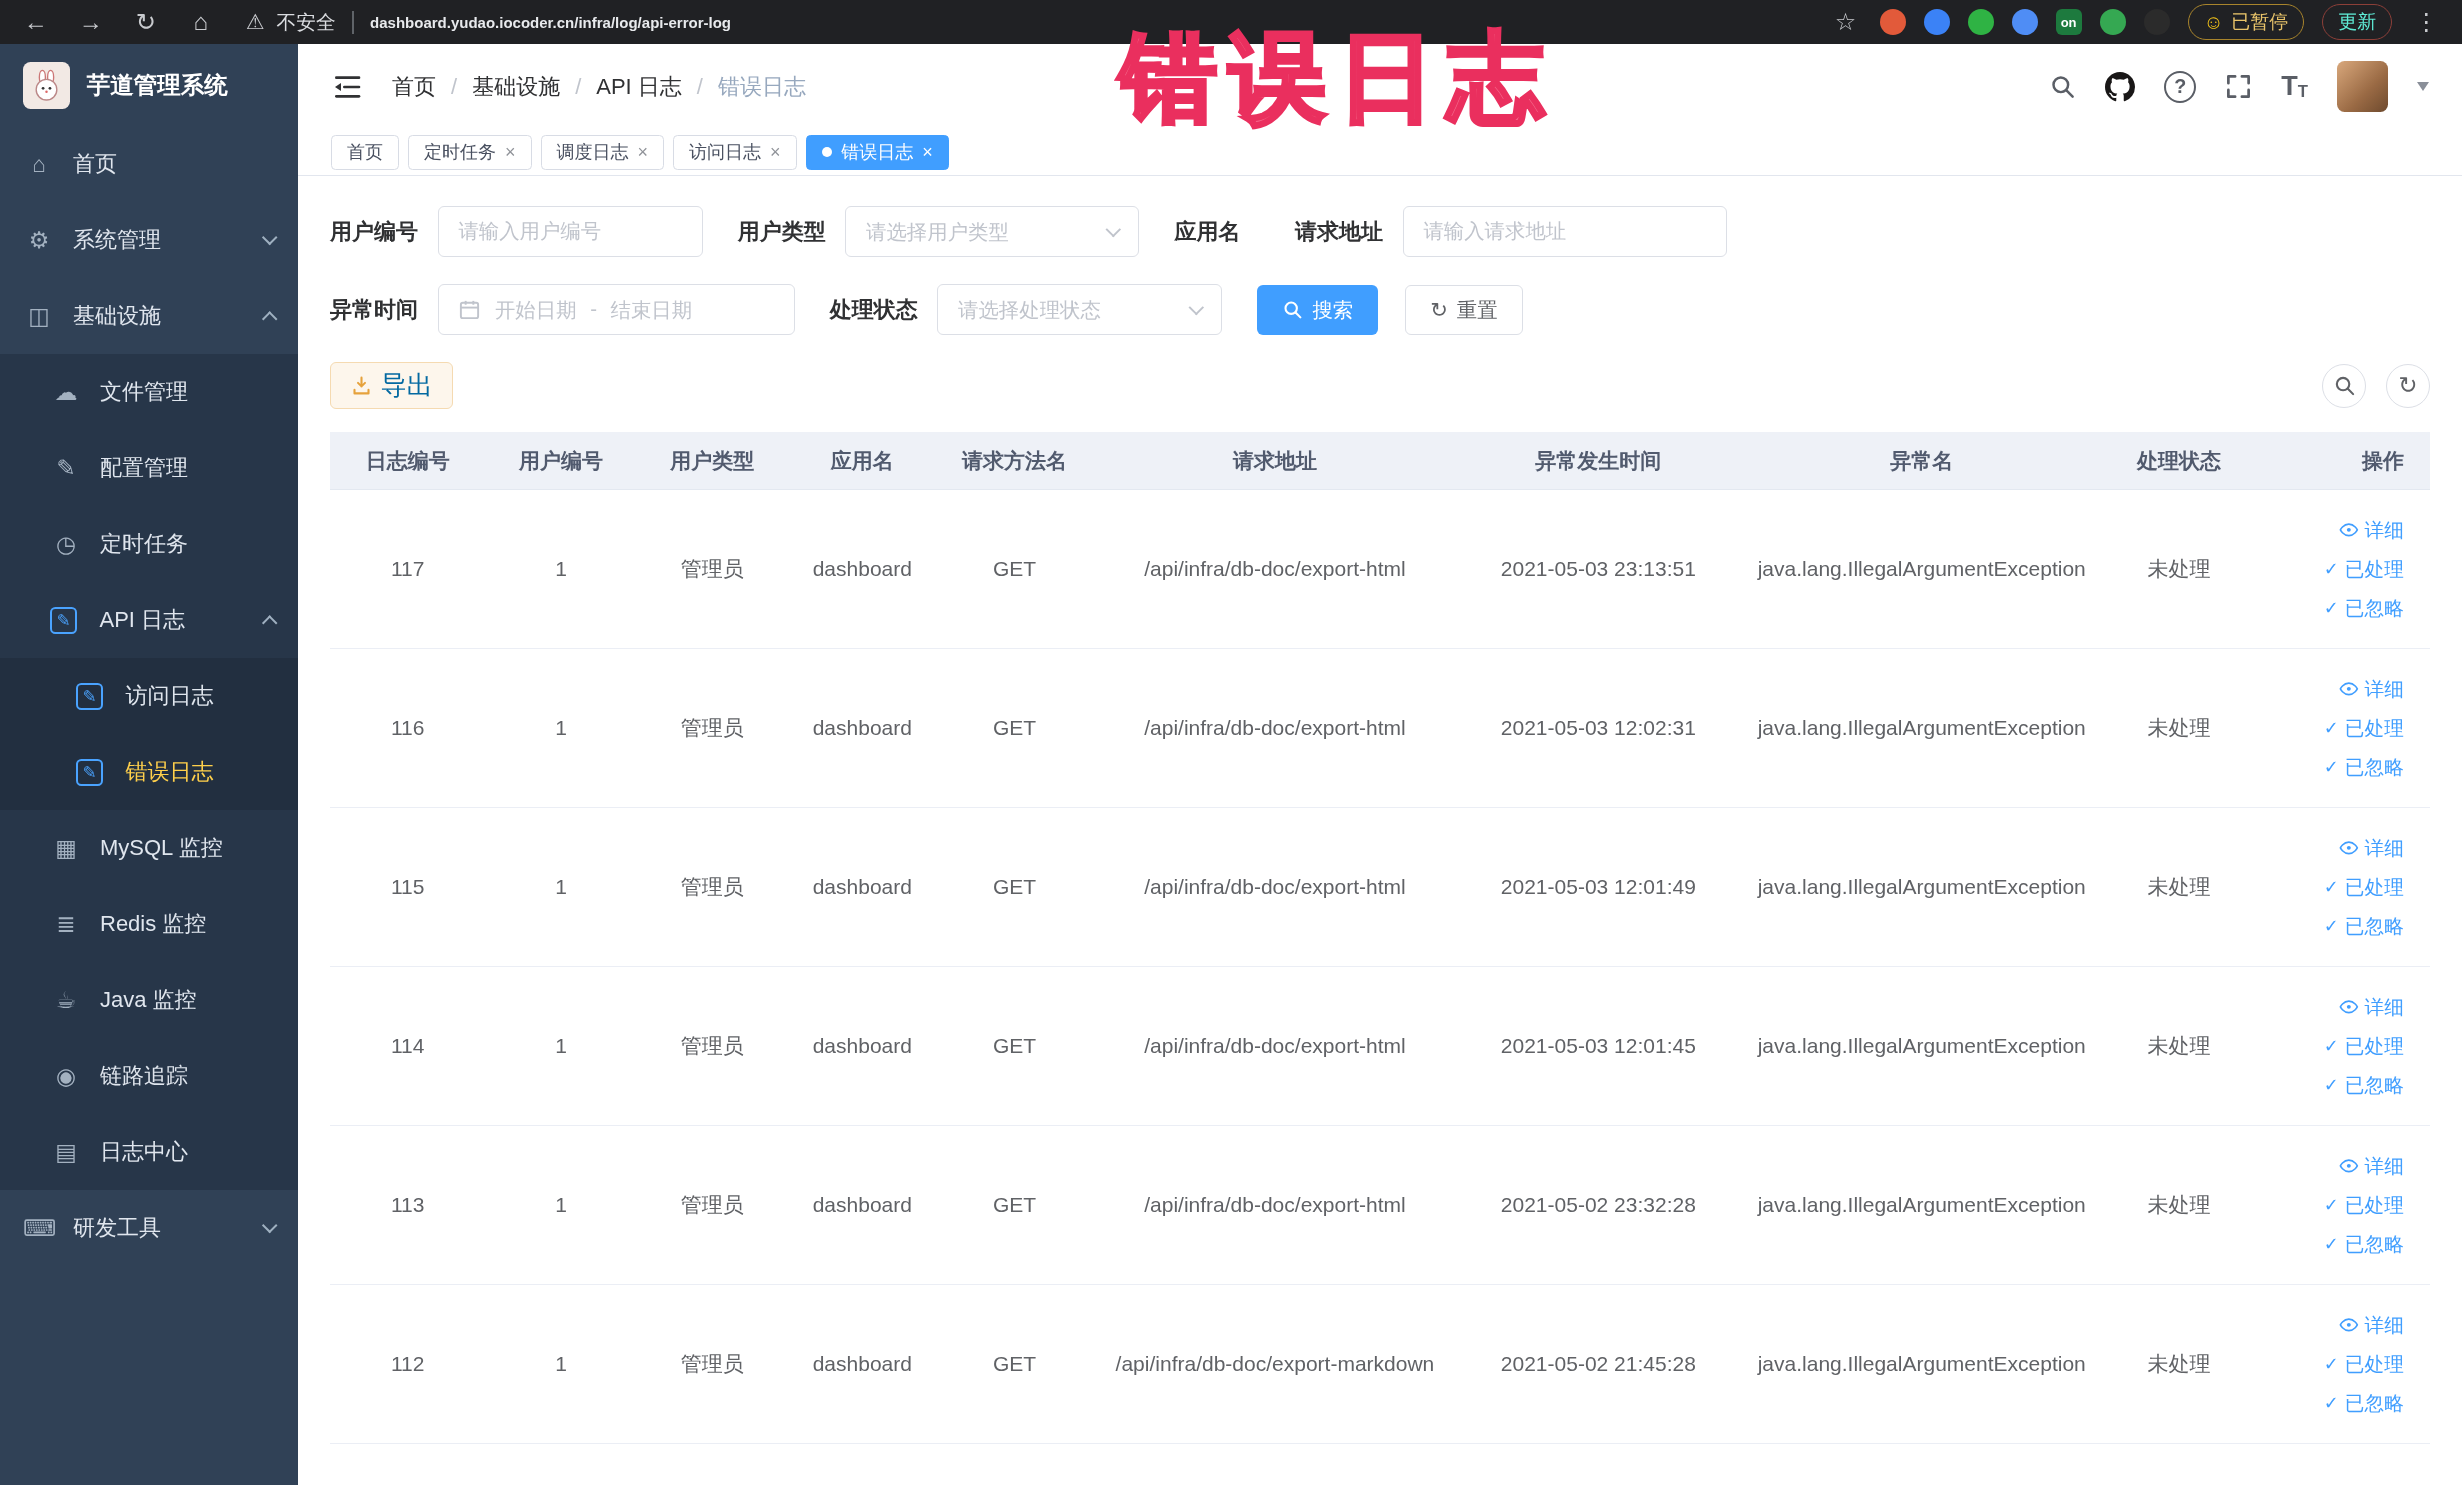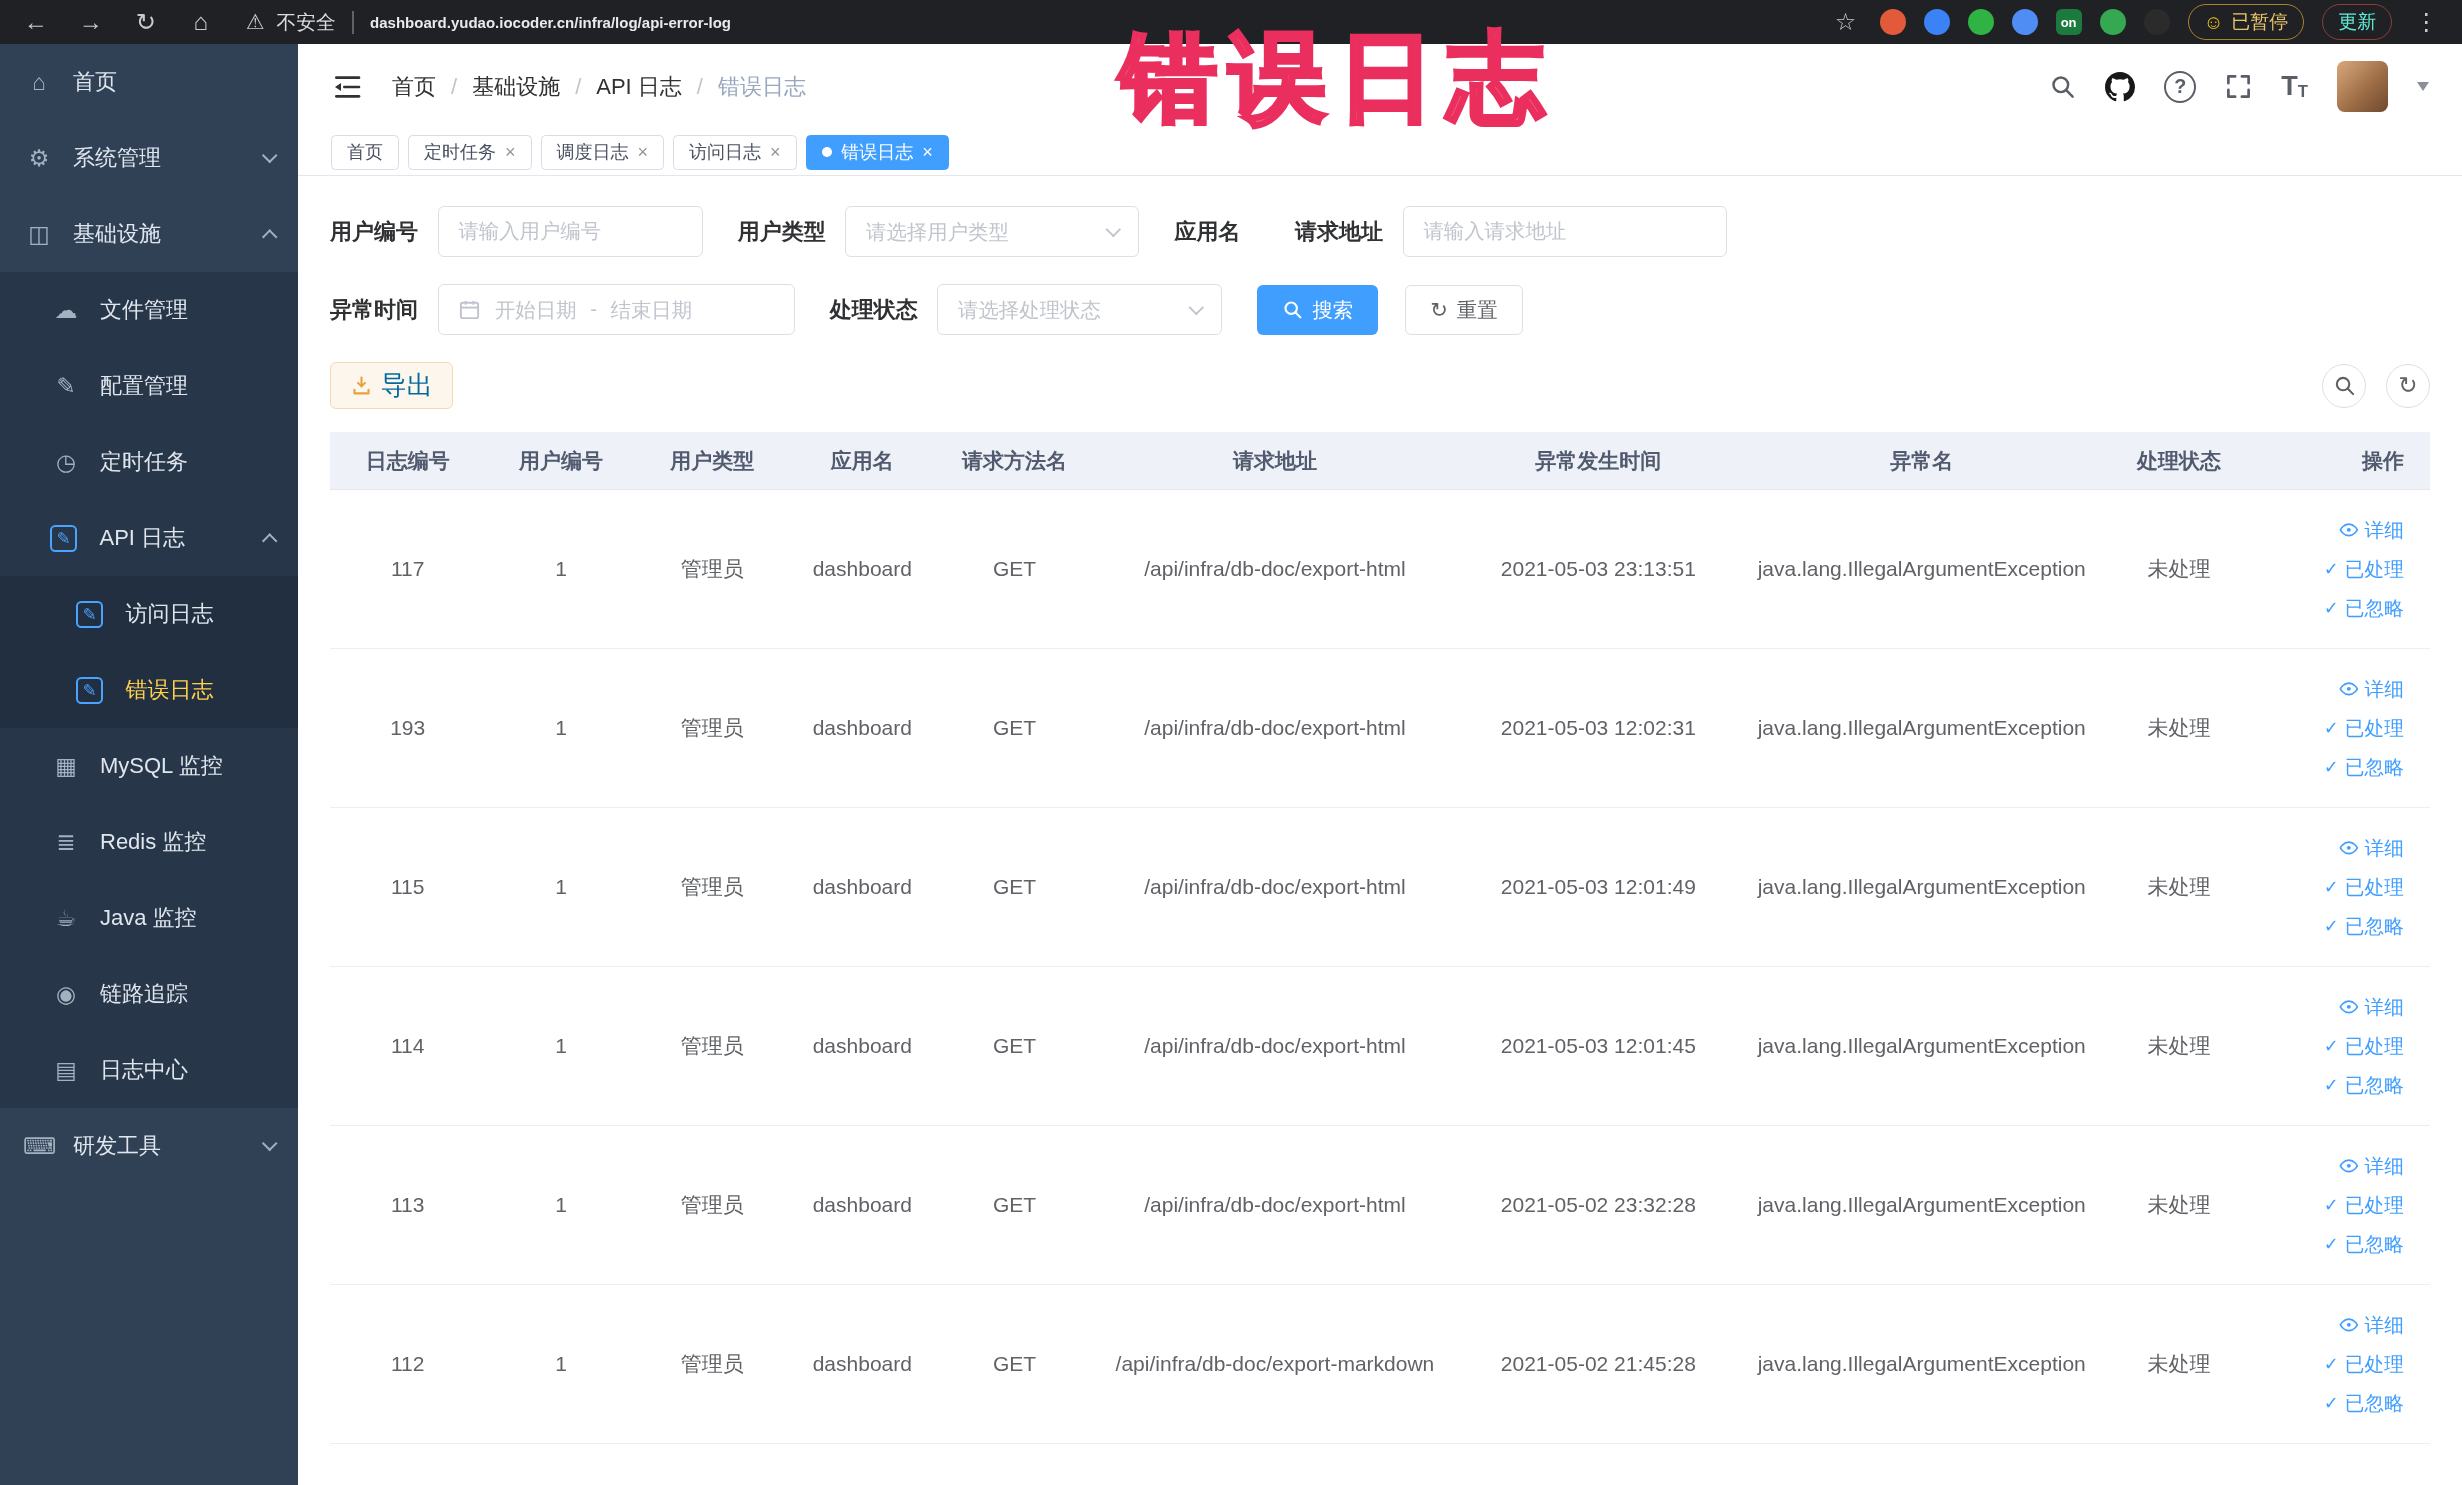--- a/index.html
+++ b/index.html
@@ -134,20 +134,33 @@
         <span>已暂停</span>
       </span>
       <span class="pill update">更新</span>
       <span class="nav-ic">⋮</span>
     </div>
   </div>
 
   <div class="window">
 
     <aside class="sidebar">
+      <div class="logo">
+        <span class="logo-img">
+          <svg width="33" height="33" viewBox="0 0 24 24">
+              <ellipse cx="9" cy="6" rx="2.2" ry="5" fill="#fff" stroke="#c77" stroke-width="1"></ellipse>
+              <ellipse cx="15" cy="6" rx="2.2" ry="5" fill="#fff" stroke="#c77" stroke-width="1"></ellipse>
+              <circle cx="12" cy="15" r="7.5" fill="#fff" stroke="#b88" stroke-width="1"></circle>
+              <circle cx="9.5" cy="14" r="1" fill="#333"></circle>
+              <circle cx="14.5" cy="14" r="1" fill="#333"></circle>
+              <circle cx="12" cy="16.5" r="0.9" fill="#d66"></circle>
+            </svg>
+        </span>
+        <span class="logo-title">芋道管理系统</span>
+      </div>
 
       <div class="menu-item d0">
         <span class="mi-icon">⌂</span>
         <span class="mi-label">首页</span>
       </div>
       <div class="menu-item d0">
         <span class="mi-icon">⚙</span>
         <span class="mi-label">系统管理</span>
         <span class="chev down"></span>
       </div>
@@ -400,21 +413,21 @@
         <span>已处理</span>
       </a>
       <a class="link">
         <span class="chk">✓</span>
         <span>已忽略</span>
       </a>
     </div>
   </div>
 
   <div class="tr">
-    <div class="td c0">193</div>
+    <div class="td c0">116</div>
     <div class="td c1">1</div>
     <div class="td c2">管理员</div>
     <div class="td c3">dashboard</div>
     <div class="td c4">GET</div>
     <div class="td c5">/api/infra/db-doc/export-html</div>
     <div class="td c6">2021-05-03 12:02:31</div>
     <div class="td c7">java.lang.IllegalArgumentException</div>
     <div class="td c8">未处理</div>
     <div class="td c9">
       <a class="link">

